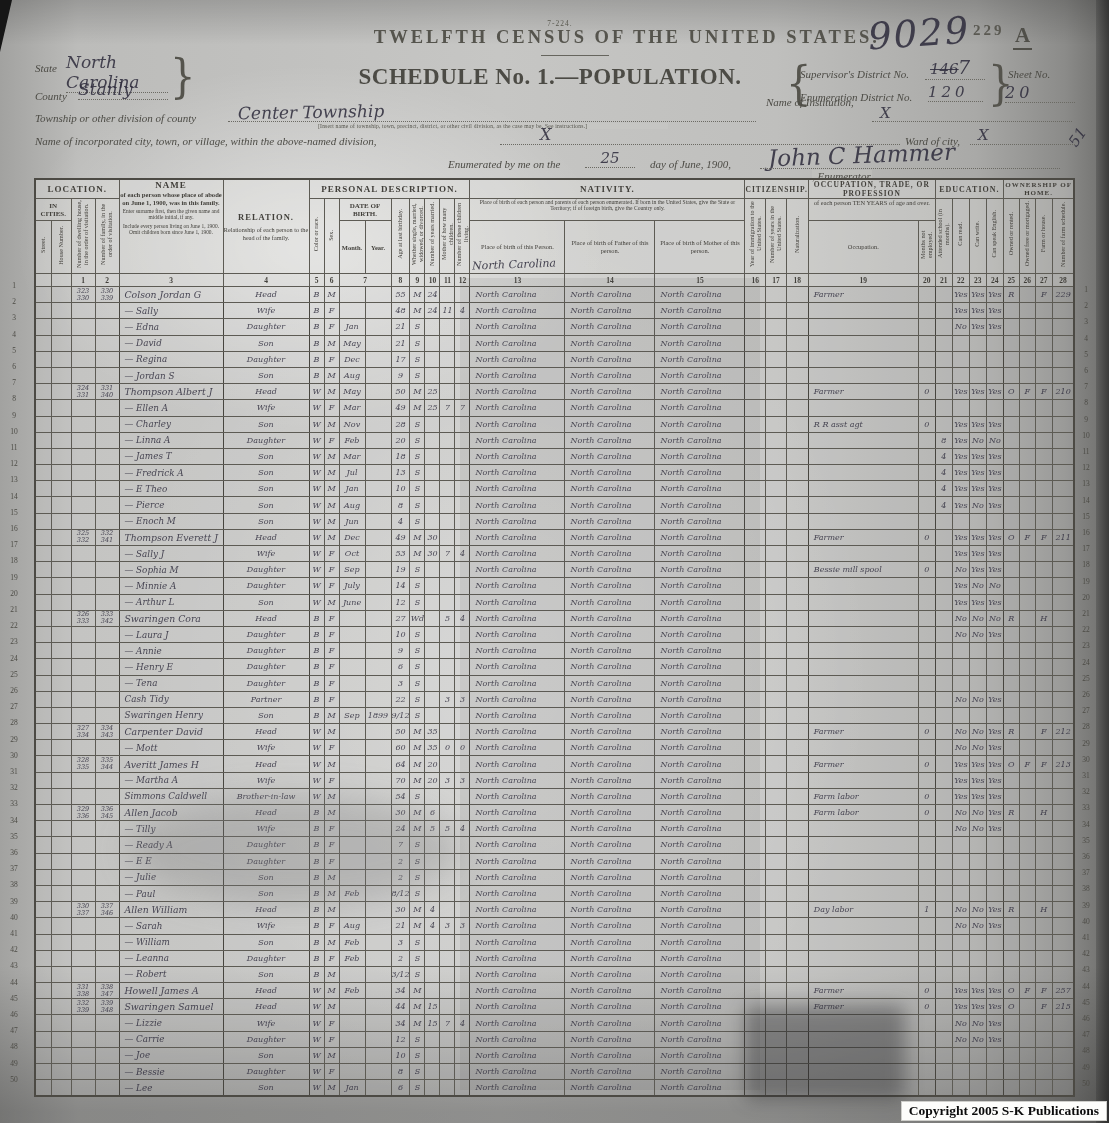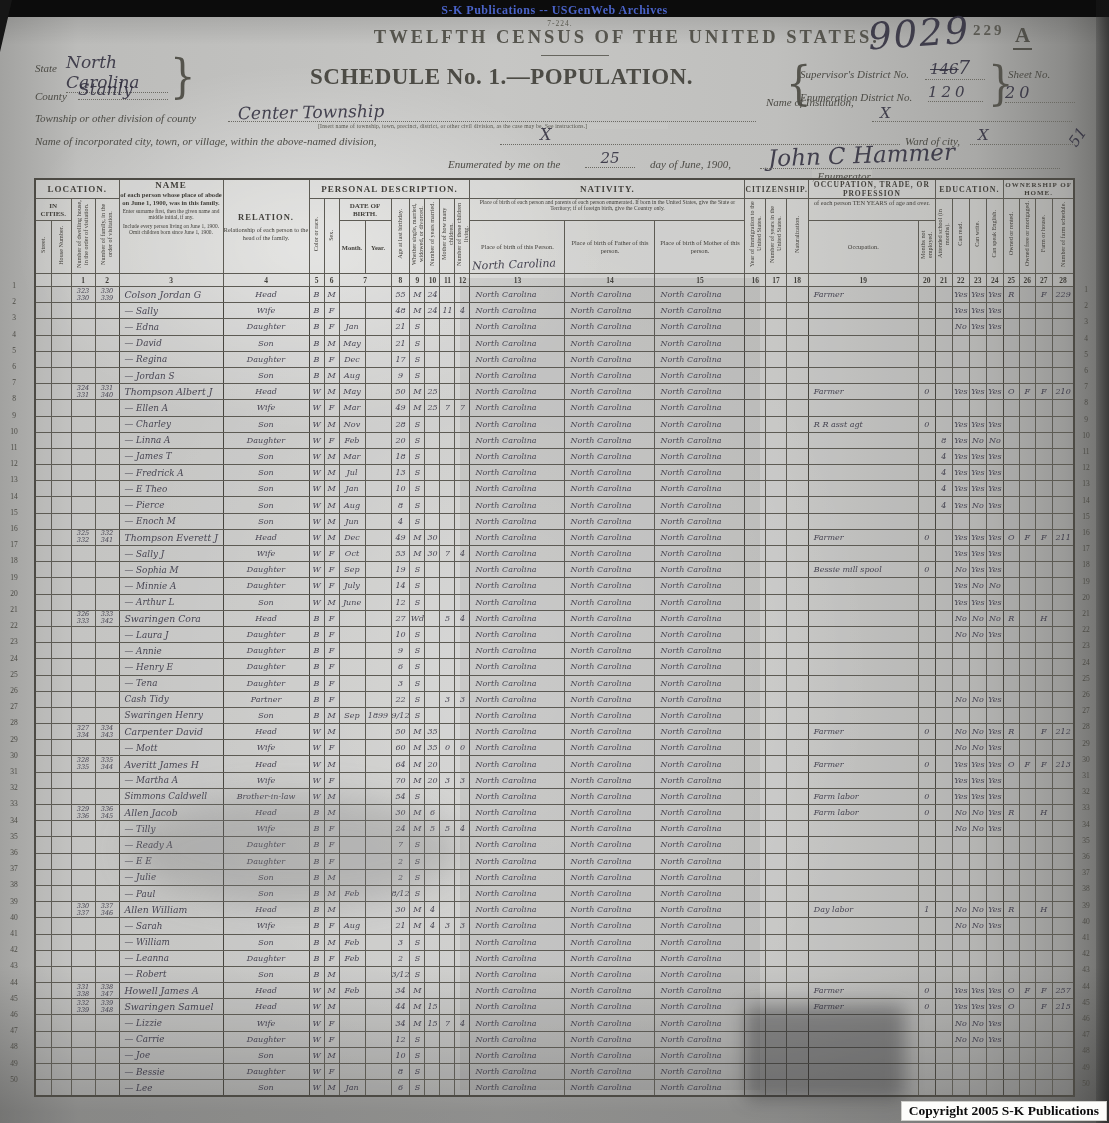--- a/index.html
+++ b/index.html
@@ -12,21 +12,21 @@
       #bdbdbb;}
   .sheet::before{content:"";position:absolute;inset:0;pointer-events:none;
     background:linear-gradient(to bottom, rgba(0,0,0,.18) 0%, rgba(0,0,0,0) 4%, rgba(0,0,0,0) 86%, rgba(0,0,0,.28) 99%);}
   .abs{position:absolute;}
   
   .bar{left:0;top:0;width:1109px;height:17px;background:#0c0c0c;text-align:center;}
   .bar span{font-family:"Liberation Serif",serif;font-weight:bold;font-size:12px;color:#4a63c8;line-height:17px;letter-spacing:.5px;}
   .formno{left:480;top:19px;width:160px;text-align:center;font-size:7.5px;color:#59584f;letter-spacing:1px;left:480px;}
   .census-title{left:240px;top:27px;width:640px;text-align:right;font-size:18.5px;letter-spacing:3px;color:#55544d;font-weight:bold;}
   .title-rule{left:541px;top:55px;width:68px;border-top:1.5px solid #66655e;}
-  .schedule-title{left:310px;top:64px;width:480px;font-size:23px;font-weight:bold;letter-spacing:.5px;color:#4c4b45;}
+  .schedule-title{left:310px;top:64px;width:480px;text-align:center;font-size:23px;font-weight:bold;letter-spacing:.5px;color:#4c4b45;}
   
   .hw{font-family:"DejaVu Serif",serif;font-style:italic;color:rgba(48,45,62,.88);}
   .pghw{left:868px;top:12px;font-size:37px;transform:rotate(-4deg);letter-spacing:2px;}
   .pgprint{left:973px;top:22px;font-size:15px;letter-spacing:3px;color:#5a5952;font-weight:bold;}
   .pgletter{left:1013px;top:23px;font-size:21px;font-weight:bold;color:#504f49;border-bottom:2px solid #504f49;padding:0 2px;}
   .lbl{font-style:italic;font-size:11px;color:#4c4b45;}
   .dots{border-bottom:1.5px dotted #6b6a63;}
   .brace{font-size:40px;font-weight:normal;color:#55544d;transform:scaleY(1.15);font-family:"DejaVu Serif",serif;}
   .struck{text-decoration:line-through;}
   .tinynote{font-size:5.6px;color:#55544d;letter-spacing:.2px;}
@@ -76,23 +76,20 @@
   .wedgeTL{left:0;top:0;width:12px;height:52px;background:#161616;clip-path:polygon(0 0,100% 0,0 100%);}
   .sidenote{left:1068px;top:128px;font-size:15px;transform:rotate(-55deg);}
   .copyright{right:2px;bottom:2px;background:#fdfdfb;border:1px solid #cfcfcb;padding:1px 7px;
     font-family:"Liberation Serif",serif;font-weight:bold;font-size:13.5px;color:#0c0c0c;}
 </style>
 </head>
 <body>
 
 <div class="sheet">
 
-  <div class="abs bar">
-    <span>S-K Publications -- USGenWeb Archives</span>
-  </div>
   <div class="abs formno">7-224.</div>
 
   <div class="abs census-title">TWELFTH CENSUS OF THE UNITED STATES.</div>
   <div class="abs title-rule"></div>
   <div class="abs schedule-title">SCHEDULE No. 1.—POPULATION.</div>
 
   <div class="abs hw pghw">9029</div>
   <div class="abs pgprint">229</div>
   <div class="abs pgletter">A</div>
 

